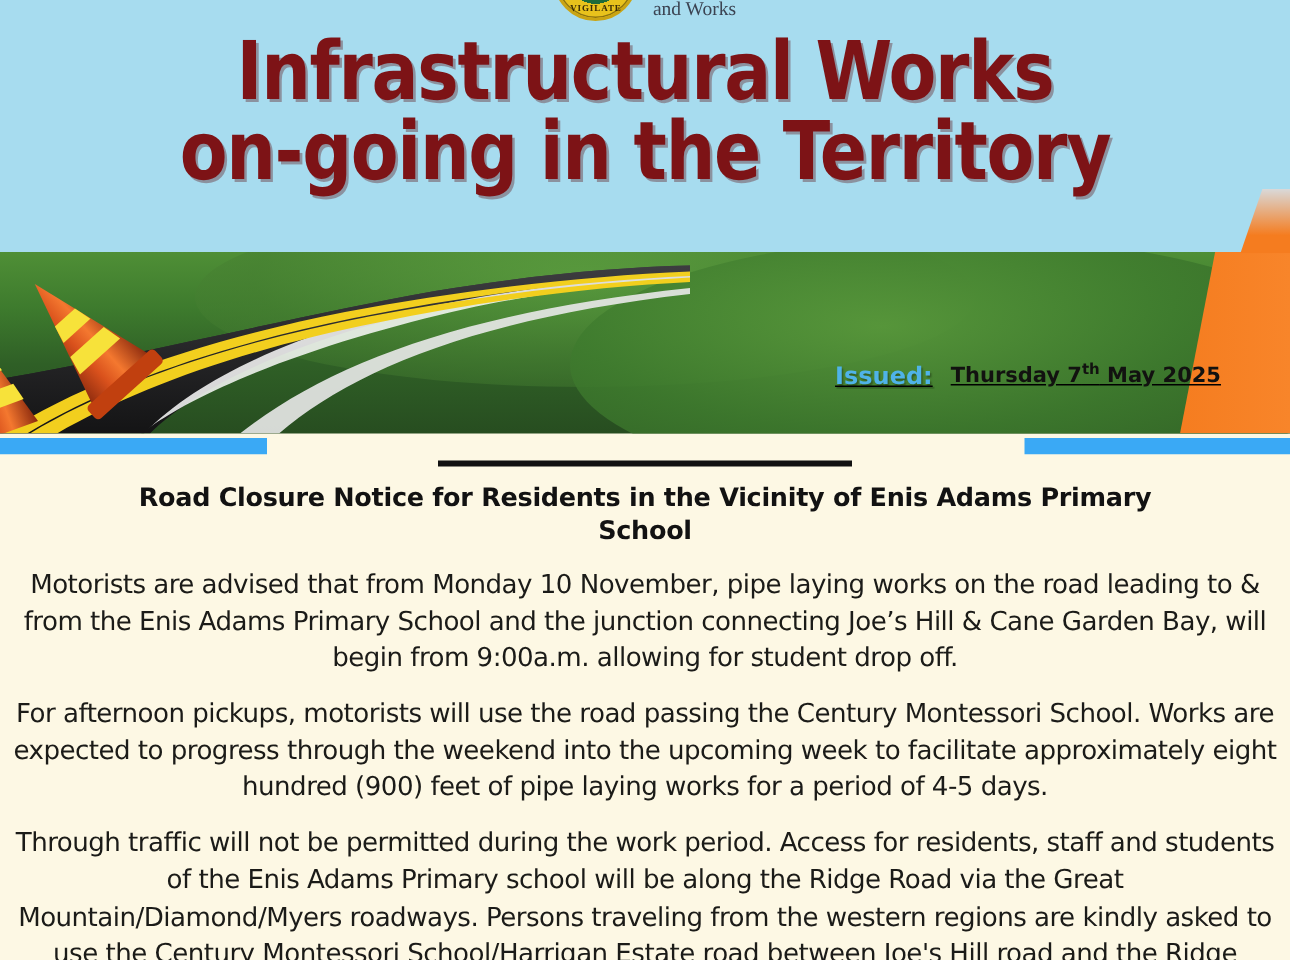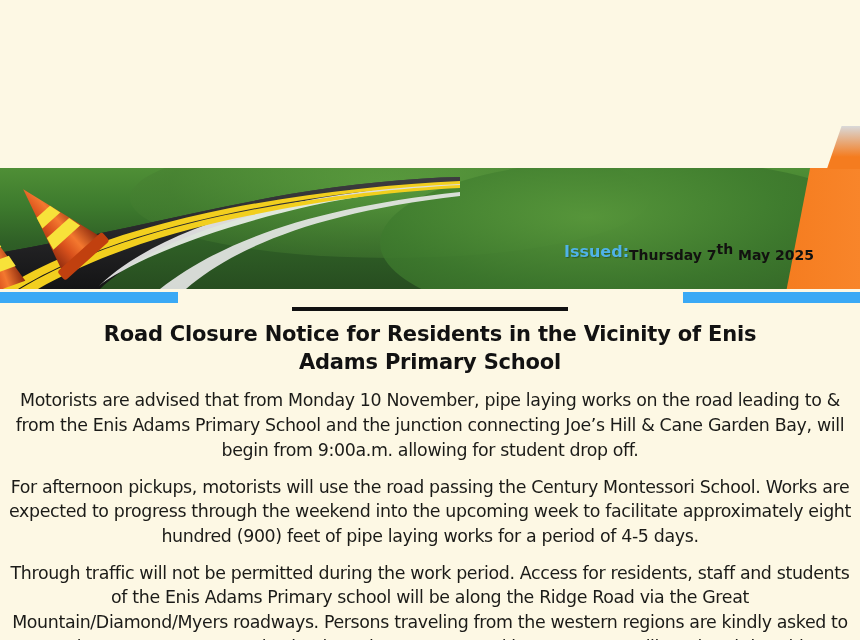--- a/index.html
+++ b/index.html
@@ -82,64 +82,76 @@
 
   
   .roadworks{
     position:absolute;right:62px;top:198px;
     color:#f5821f;font-weight:bold;font-size:31px;letter-spacing:1.2px;
     font-family:"DejaVu Sans", sans-serif;
     text-shadow:1px 1px 2px rgba(0,0,0,.35);
   }
   .issued-row{
     position:absolute;right:46px;top:241px;
-    display:flex;align-items:center;white-space:nowrap;
+    display:flex;align-items:flex-start;gap:12px;white-space:nowrap;text-decoration:underline;
   }
   .issued-label{
     color:#4fb3e8;font-weight:bold;font-size:16px;
     font-family:"DejaVu Sans", sans-serif;
     text-shadow:1px 1px 1px rgba(0,0,0,.3);
   }
   .issued-date{
     color:#121210;font-weight:bold;font-size:14px;
     font-family:"DejaVu Sans", sans-serif;
   }
-  .issued-date sup{font-size:14px;}
+  .issued-date sup{font-size:10px;}
 
   
   .blue-left{position:absolute;left:0;top:292px;width:178px;height:11px;background:#3aa9f5;}
   .blue-right{position:absolute;left:683px;top:292px;width:177px;height:11px;background:#3aa9f5;}
 
   
   .content{
     position:absolute;left:0;top:303px;width:860px;
     background:#fdf8e4;
   }
   .black-rule{
     width:276px;height:4px;background:#111;margin:4px auto 0 auto;
   }
   .notice-head{
     margin:10px auto 0 auto;width:700px;text-align:center;
-    color:#121212;font-weight:bold;font-size:21px;line-height:1.32;
+    color:#121212;font-weight:bold;font-size:17px;line-height:1.32;
     font-family:"DejaVu Sans", sans-serif;
     letter-spacing:-.2px;
   }
   .para{
     margin:12px auto 0 auto;width:852px;text-align:center;
     color:#1b1b18;font-size:17.4px;line-height:1.42;
     font-family:"DejaVu Sans", sans-serif;
     letter-spacing:-.35px;
   }
   .para.p1{margin-top:12px;}
 </style>
 </head>
 <body>
 
 <div class="poster">
 
+  <div class="sky">
+    <div class="crest-wrap">
+      <div class="crest">
+        <div class="motto">VIGILATE</div>
+      </div>
+      <div class="ministry">and Works</div>
+    </div>
+    <div class="title">
+      <span class="l1">Infrastructural Works</span>
+      <span class="l2">on-going in the Territory</span>
+    </div>
+  </div>
 
   <div class="band">
     <div class="hill2"></div>
     <div class="hill"></div>
 
     <svg width="520" height="121" style="position:absolute;left:-10px;top:0;">
       <defs>
         <linearGradient id="asph" x1="0" y1="0" x2="0" y2="1">
           <stop offset="0" stop-color="#3d3d40"></stop>
           <stop offset="55%" stop-color="#242426"></stop>

